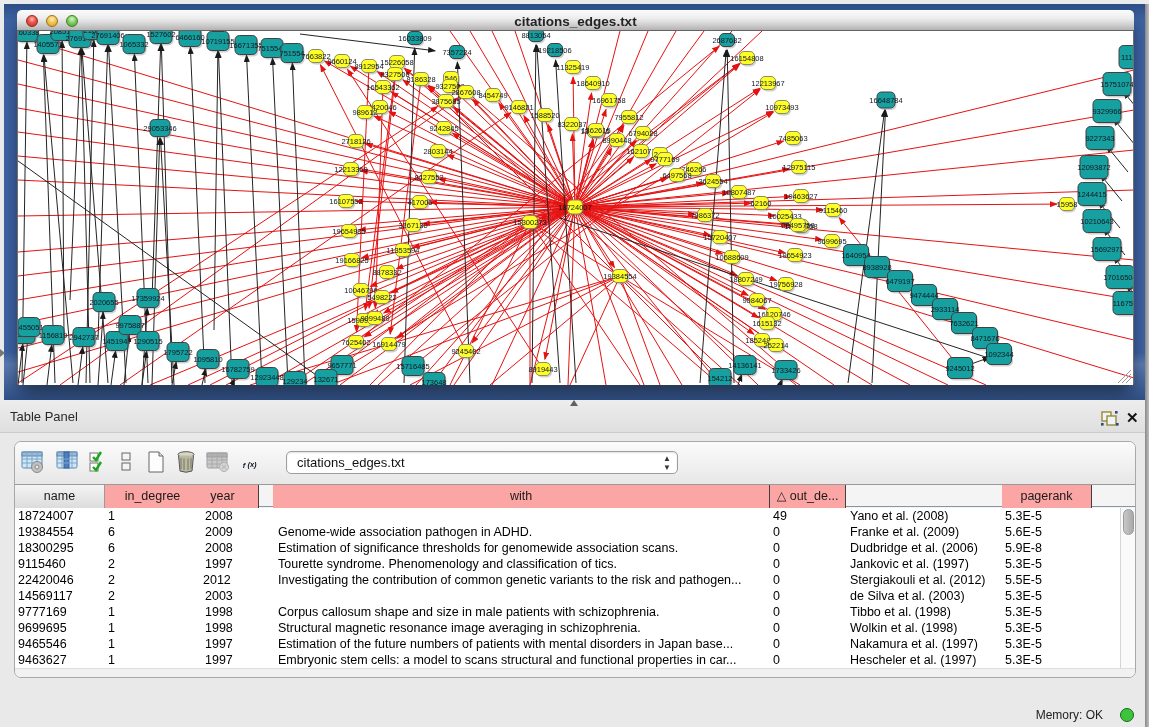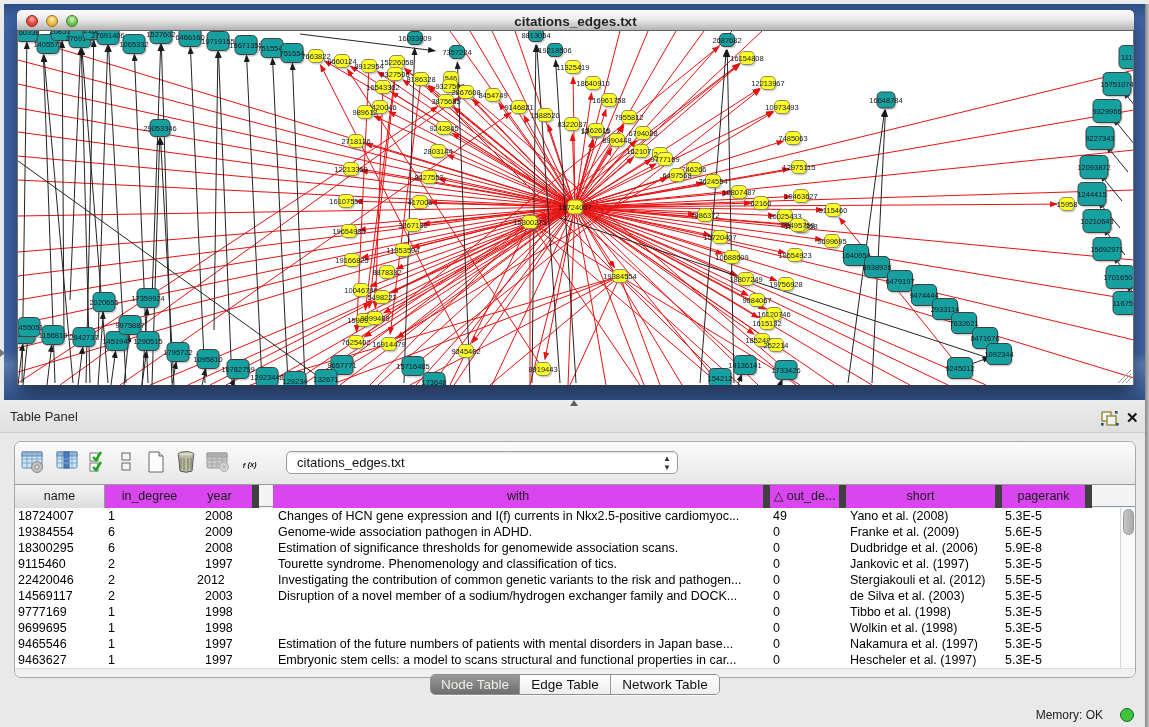--- a/index.html
+++ b/index.html
@@ -31,21 +31,21 @@
 #xico { position:absolute; left:1126px; top:9px; font-size:15px; font-weight:bold; color:#111; line-height:17px;}
 #tbox { position:absolute; left:14px; top:41px; width:1122px; height:237px;
   background:#f4f4f4; border:1px solid #a8a8a8; border-radius:7px; overflow:hidden; }
 #toolbar { position:absolute; left:0; top:0; width:1120px; height:42px;
   background:linear-gradient(#fbfbfb,#e7e7e7); }
 #combo { position:absolute; left:271px; top:9px; width:392px; height:23px; background:#fff;
   border:1px solid #9e9e9e; border-radius:5px; font-size:13px; color:#111; line-height:21px;
   padding-left:10px; box-shadow:inset 0 1px 2px rgba(0,0,0,.12); }
 #combo .step { position:absolute; right:6px; top:2px; font-size:8px; color:#333; line-height:9px; text-align:center; }
 #thead { position:absolute; left:0; top:42px; width:1120px; height:23px; border-top:1px solid #9a9a9a; border-bottom:1px solid #8696a5; }
-.hc { position:absolute; top:0; height:23px; background:#d946ef; border-right:7px solid #404040;
+.hc { position:absolute; top:0; height:23px; background:#fca5a5; border-right:1px solid #404040;
   font-size:12.5px; color:#1a1a1a; text-align:center; line-height:23px; }
 .hc.gray { background:linear-gradient(#f4f4f4,#dcdcdc); border-right:1px solid #9a9a9a; }
 #rows { position:absolute; left:0; top:66px; width:1105px; height:160px; background:#fff;
   font-size:12.5px; color:#000; }
 .row { position:absolute; left:0; width:1105px; height:16px; line-height:16px; white-space:nowrap; }
 .row span { position:absolute; }
 #vscroll { position:absolute; left:1105px; top:66px; width:15px; height:160px; background:#fafafa; border-left:1px solid #d4d4d4; }
 #vthumb { position:absolute; left:2px; top:1px; width:11px; height:26px; border-radius:6px;
   background:linear-gradient(90deg,#c8c8c8,#a9a9a9); border:1px solid #9a9a9a; }
 #hscroll { position:absolute; left:0; top:226px; width:1120px; height:12px; background:#f1f1f1; border-top:1px solid #dddddd; }
@@ -800,29 +800,27 @@
           <text x="9" y="17" font-family="Liberation Serif,serif" font-style="italic" font-weight="bold" font-size="12" fill="#111">(x)</text>
         </svg>
       <div id="combo">citations_edges.txt<span class="step">▲<br>▼</span></div>
     </div>
     <div id="thead">
         <div class="hc gray" style="left:0px;width:90px">name</div>
         <div class="hc" style="left:90px;width:96px">in_degree</div>
         <div class="hc" style="left:172px;width:72px">year</div>
         <div class="hc" style="left:258px;width:497px">with</div>
         <div class="hc" style="left:755px;width:76px">△ out_de...</div>
-        <div class="hc" style="left:831px;width:156px">short</div>
         <div class="hc" style="left:987px;width:90px">pagerank</div>
       </div>
     <div id="rows">
         <div class="row" style="top:0px">
           <span style="left:3px">18724007</span>
           <span style="left:93px">1</span>
           <span style="left:190px">2008</span>
-          <span style="left:263px;width:487px;overflow:hidden">Changes of HCN gene expression and I(f) currents in Nkx2.5-positive cardiomyoc...</span>
           <span style="left:758px">49</span>
           <span style="left:835px">Yano et al. (2008)</span>
           <span style="left:990px">5.3E-5</span>
         </div>
         <div class="row" style="top:16px">
           <span style="left:3px">19384554</span>
           <span style="left:93px">6</span>
           <span style="left:190px">2009</span>
           <span style="left:263px;width:487px;overflow:hidden">Genome-wide association pathogen in ADHD.</span>
           <span style="left:758px">0</span>
@@ -843,47 +841,48 @@
           <span style="left:93px">2</span>
           <span style="left:190px">1997</span>
           <span style="left:263px;width:487px;overflow:hidden">Tourette syndrome. Phenomenology and classification of tics.</span>
           <span style="left:758px">0</span>
           <span style="left:835px">Jankovic et al. (1997)</span>
           <span style="left:990px">5.3E-5</span>
         </div>
         <div class="row" style="top:64px">
           <span style="left:3px">22420046</span>
           <span style="left:93px">2</span>
-          <span style="left:182px">2012</span>
+          <span style="left:188px">2012</span>
           <span style="left:263px;width:487px;overflow:hidden">Investigating the contribution of common genetic variants to the risk and pathogen...</span>
           <span style="left:758px">0</span>
           <span style="left:835px">Stergiakouli et al. (2012)</span>
           <span style="left:990px">5.5E-5</span>
         </div>
         <div class="row" style="top:80px">
           <span style="left:3px">14569117</span>
           <span style="left:93px">2</span>
           <span style="left:190px">2003</span>
-          <span style="left:263px;width:487px;overflow:hidden">Disruption of a novel member of a sodium/hydrogen exchanger family and DOCK...</span>
           <span style="left:758px">0</span>
           <span style="left:835px">de Silva et al. (2003)</span>
           <span style="left:990px">5.3E-5</span>
         </div>
         <div class="row" style="top:96px">
           <span style="left:3px">9777169</span>
           <span style="left:93px">1</span>
           <span style="left:190px">1998</span>
+          <span style="left:263px;width:487px;overflow:hidden">Corpus callosum shape and size in male patients with schizophrenia.</span>
           <span style="left:758px">0</span>
           <span style="left:835px">Tibbo et al. (1998)</span>
           <span style="left:990px">5.3E-5</span>
         </div>
         <div class="row" style="top:112px">
           <span style="left:3px">9699695</span>
           <span style="left:93px">1</span>
           <span style="left:190px">1998</span>
+          <span style="left:263px;width:487px;overflow:hidden">Structural magnetic resonance image averaging in schizophrenia.</span>
           <span style="left:758px">0</span>
           <span style="left:835px">Wolkin et al. (1998)</span>
           <span style="left:990px">5.3E-5</span>
         </div>
         <div class="row" style="top:128px">
           <span style="left:3px">9465546</span>
           <span style="left:93px">1</span>
           <span style="left:190px">1997</span>
           <span style="left:263px;width:487px;overflow:hidden">Estimation of the future numbers of patients with mental disorders in Japan base...</span>
           <span style="left:758px">0</span>
@@ -898,23 +897,18 @@
           <span style="left:758px">0</span>
           <span style="left:835px">Hescheler et al. (1997)</span>
           <span style="left:990px">5.3E-5</span>
         </div>
       </div>
     <div id="vscroll">
         <div id="vthumb"></div>
       </div>
     <div id="hscroll"></div>
   </div>
-  <div id="tabs">
-    <div class="tab sel" style="width:88px">Node Table</div>
-    <div class="tab" style="width:91px">Edge Table</div>
-    <div class="tab" style="width:109px">Network Table</div>
-  </div>
   <div id="status">Memory: OK</div>
 </div>
 <div id="divarrow"></div>
 <div style="position:absolute;left:0px;top:349px;width:0;height:0;border-top:4px solid transparent;border-bottom:4px solid transparent;border-left:5px solid #777;z-index:9"></div>
 <div id="gdot"></div>
 <div id="rightstrip"></div>
 
 </body></html>

